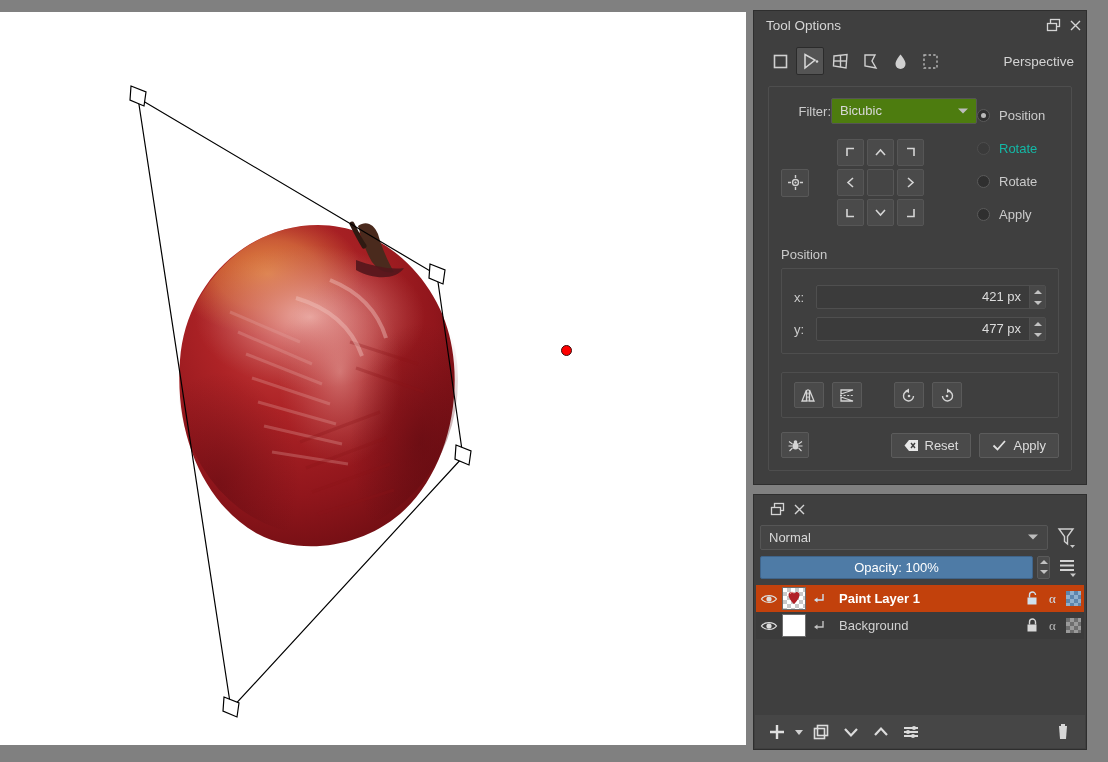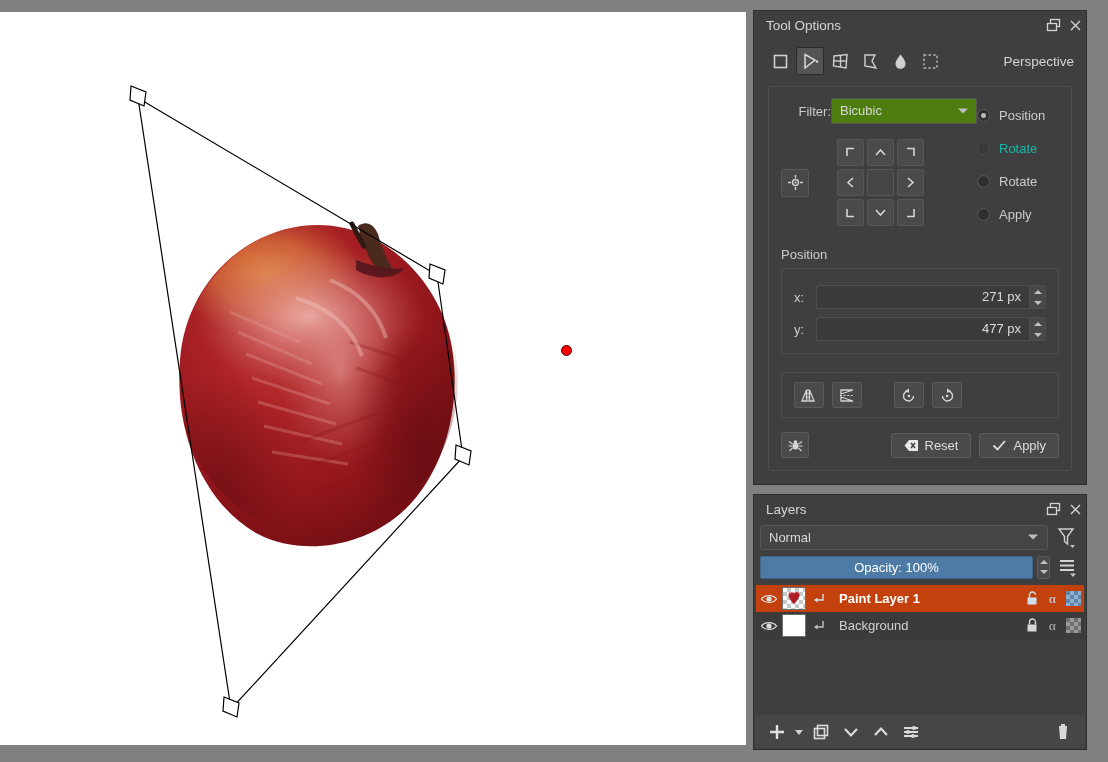--- a/index.html
+++ b/index.html
@@ -474,21 +474,21 @@
             </div>
           </div>
         </div>
 
         <div style="margin-top:16px;">
           <div class="lbl">Position</div>
           <div style="border:1px solid #4e4e4e;border-radius:2px;margin-top:6px;padding:8px 12px 12px 12px;">
             <div class="spin-row">
               <span class="spin-label">x:</span>
               <span class="spin">
-                <span class="val">271 px</span>
+                <span class="val">421 px</span>
                 <span class="btns">
                   <span>
                       <i class="tri-up"></i>
                     </span>
                   <span>
                       <i class="tri-dn"></i>
                     </span>
                 </span>
               </span>
             </div>
@@ -568,21 +568,20 @@
           </span>
         </div>
 
       </div>
     </div>
   </div>
 
   <div id="layers-dock" class="dock">
 
     <div class="dock-title">
-      <span class="ttl">Layers</span>
       <span class="win-btn">
         <svg width="15" height="15" viewBox="0 0 15 15">
             <rect x="4.5" y="1.5" width="9" height="7" fill="none" stroke="#d4d4d4" stroke-width="1.3"></rect>
             <rect x="1.5" y="5.5" width="9" height="7" fill="#3f3f3f" stroke="#d4d4d4" stroke-width="1.3"></rect>
           </svg>
       </span>
       <span class="win-btn">
         <svg width="15" height="15" viewBox="0 0 15 15">
             <path d="M3 3 L12 12 M12 3 L3 12" stroke="#d4d4d4" stroke-width="1.4"></path>
           </svg>

